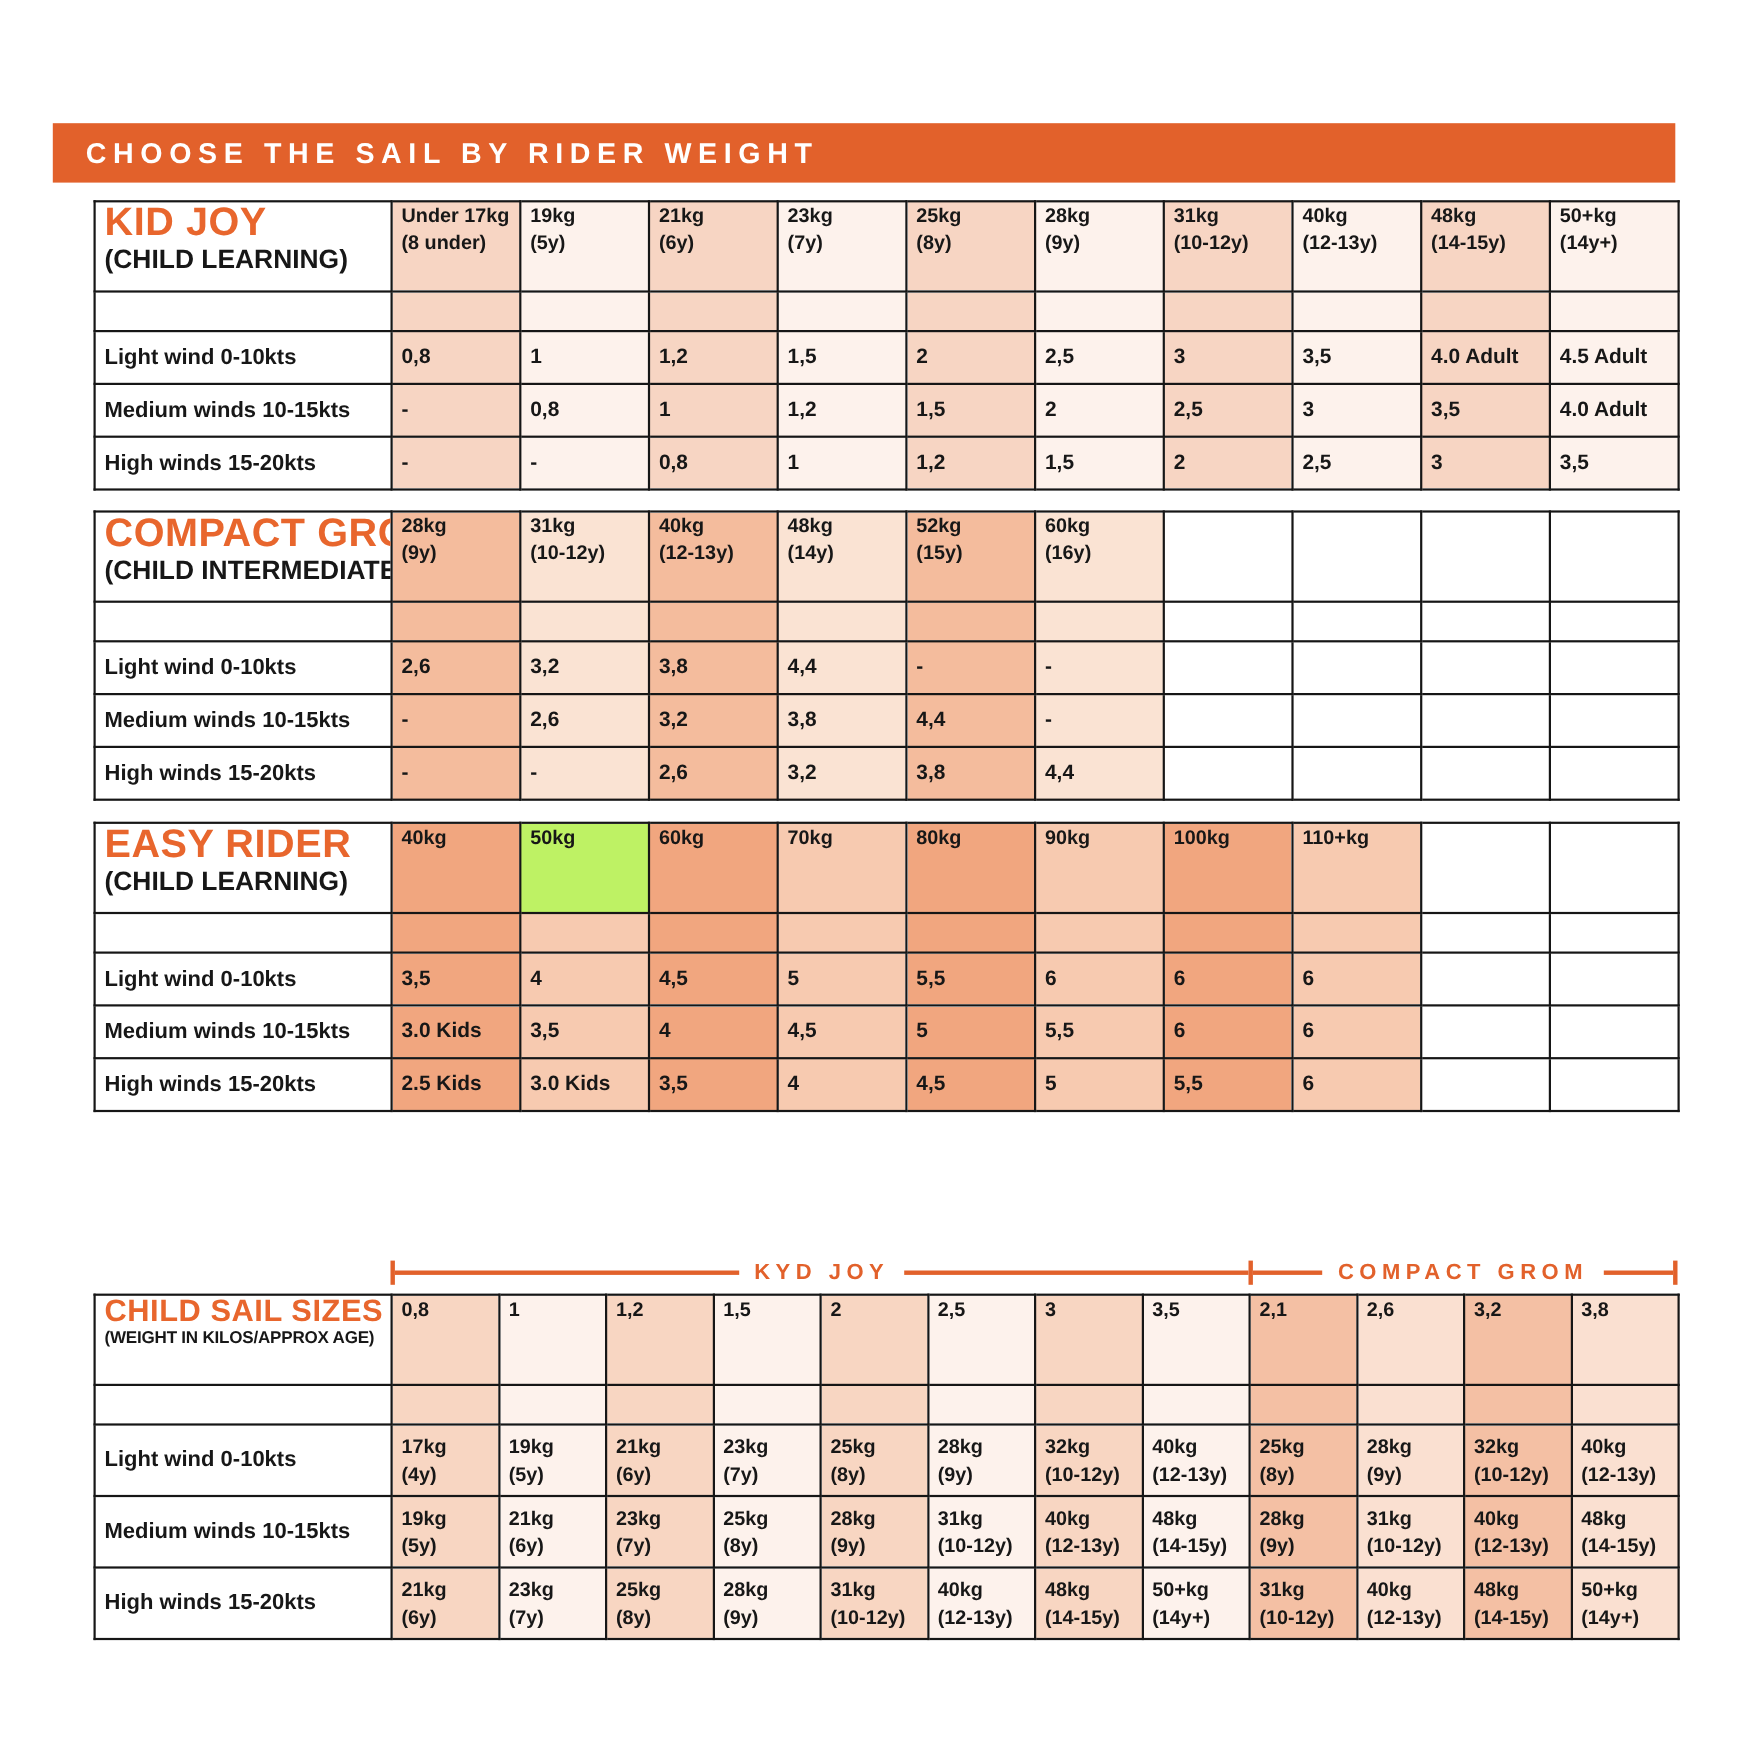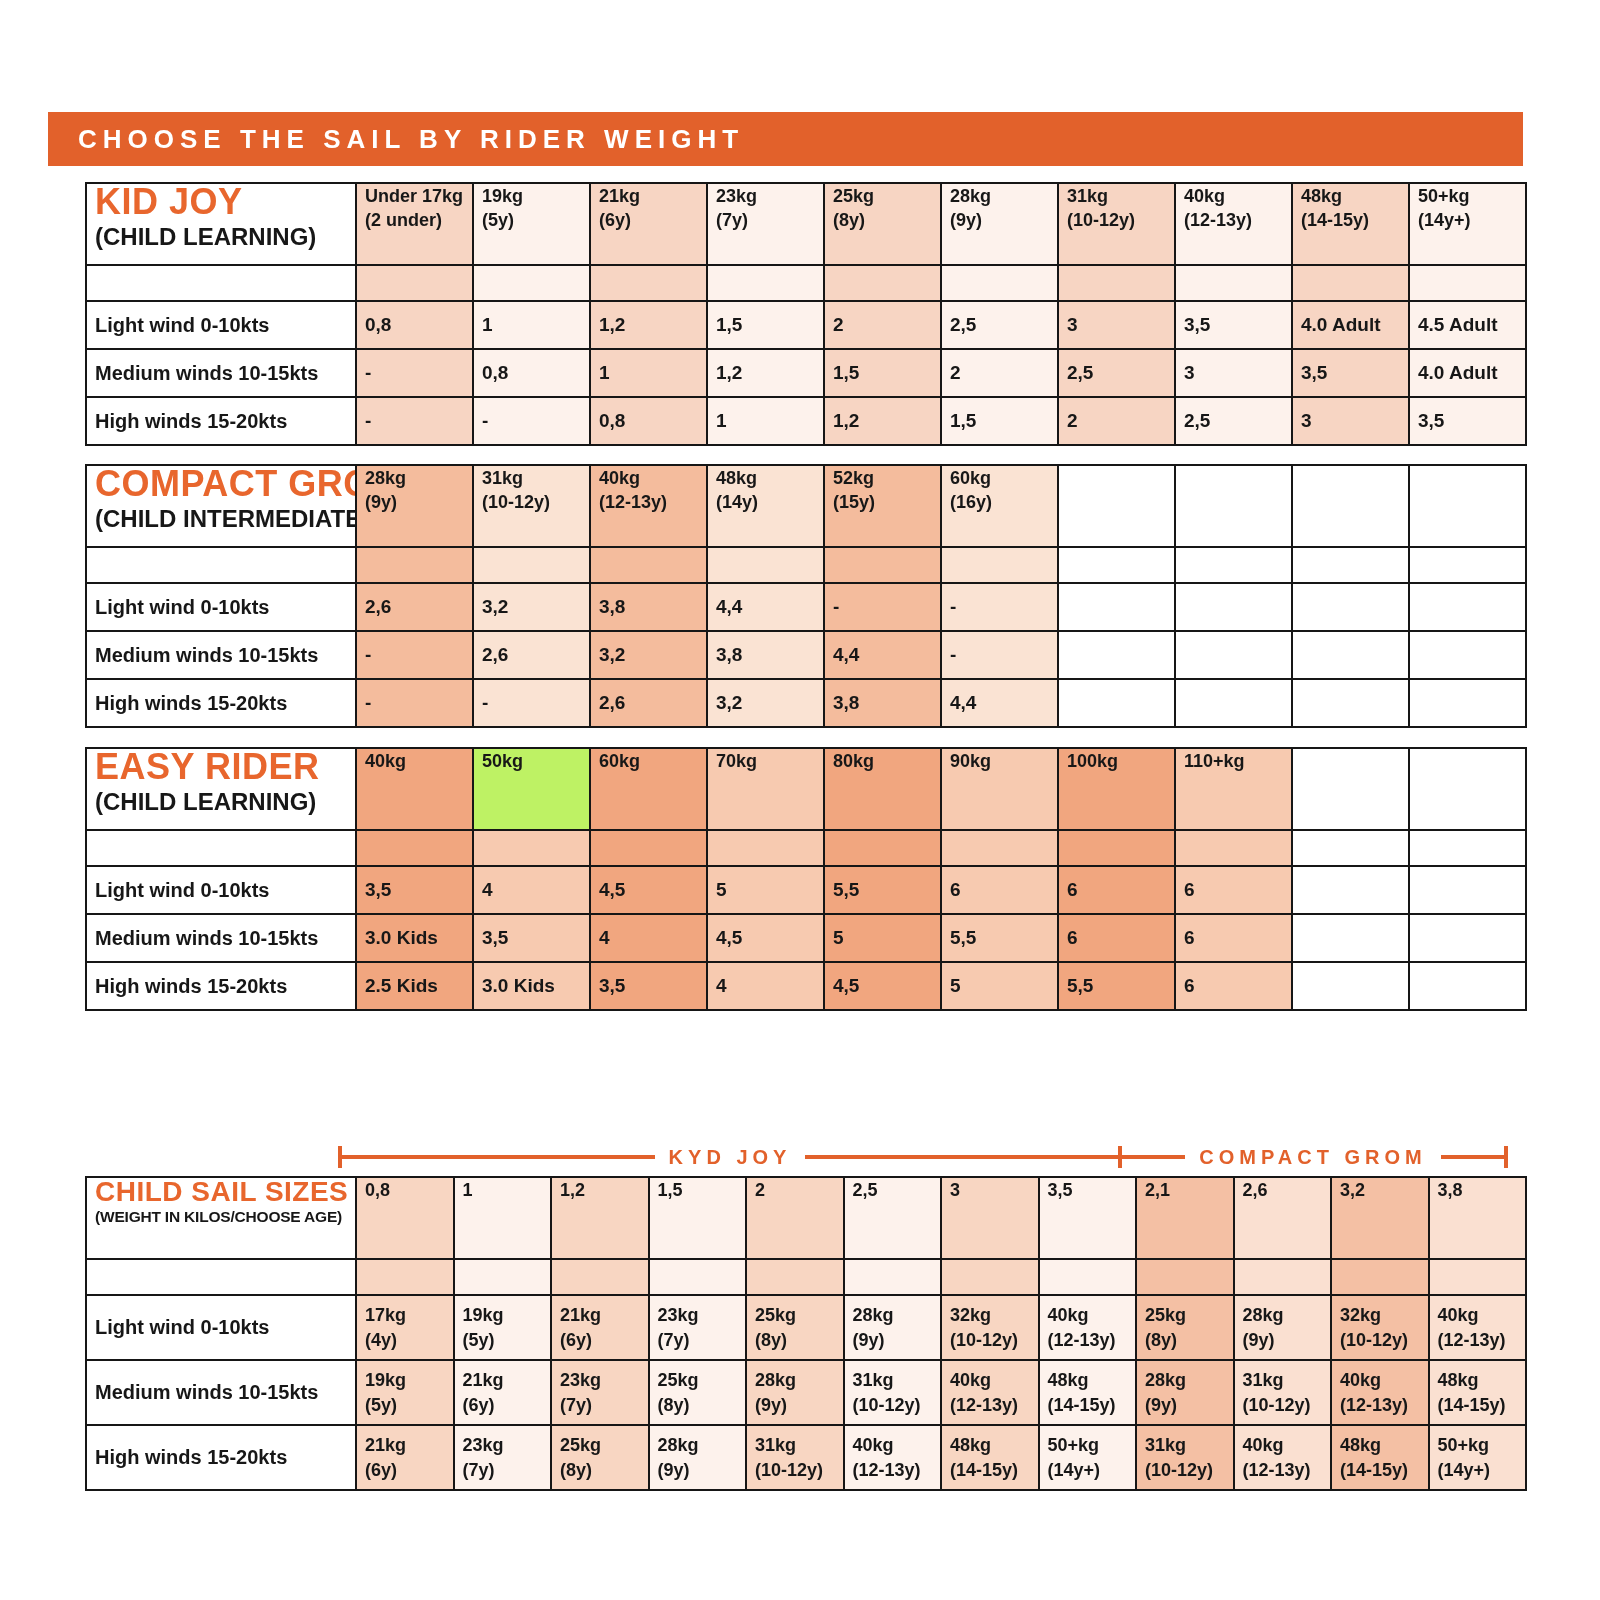--- a/index.html
+++ b/index.html
@@ -39,21 +39,21 @@
   .t-title{font-size:36px;line-height:1.02;color:#e8662d;letter-spacing:0.5px;white-space:nowrap;}
   .t-title.small{font-size:28px;}
   .t-sub{font-size:24px;line-height:1.3;white-space:nowrap;}
   .t-sub.small{font-size:15.5px;letter-spacing:-0.2px;}
   td.col-hdr{vertical-align:top;padding-top:8px;font-size:18px;line-height:1.35;white-space:nowrap;}
   td.row-label{vertical-align:middle;font-size:20px;background:#ffffff;padding-left:12px;white-space:nowrap;}
   td.val{vertical-align:middle;font-size:19px;white-space:nowrap;}
   td.val2{vertical-align:middle;font-size:18px;line-height:1.35;white-space:nowrap;}
   
   .brackets{
-    position:absolute;left:338px;top:1144px;width:1170px;height:26px;
+    position:absolute;left:355px;top:1144px;width:1170px;height:26px;
     display:flex;align-items:center;
   }
   .bracket{display:flex;align-items:center;height:26px;box-sizing:border-box;}
   #bracket-kyd-joy{width:780px;}
   #bracket-compact-grom{width:390px;}
   .bracket .tick{width:4px;height:22px;background:#e2612b;flex:0 0 auto;}
   .bracket .line{flex:1 1 auto;height:3.5px;background:#e2612b;}
   .bracket .lbl{
     flex:0 0 auto;padding:0 14px;color:#e2612b;font-weight:bold;
     font-size:20px;letter-spacing:5px;white-space:nowrap;
@@ -84,21 +84,21 @@
           <col style="width: 117px;">
         </colgroup>
         <tbody>
           <tr class="h-hdr">
             <td class="title-cell">
               <div class="t-title">KID JOY</div>
               <div class="t-sub">(CHILD LEARNING)</div>
             </td>
             <td class="col-hdr" style="background: rgb(247, 213, 195);">
               <div>Under 17kg</div>
-              <div>(2 under)</div>
+              <div>(8 under)</div>
             </td>
             <td class="col-hdr" style="background: rgb(253, 242, 236);">
               <div>19kg</div>
               <div>(5y)</div>
             </td>
             <td class="col-hdr" style="background: rgb(247, 213, 195);">
               <div>21kg</div>
               <div>(6y)</div>
             </td>
             <td class="col-hdr" style="background: rgb(253, 242, 236);">
@@ -425,21 +425,21 @@
           <col style="width: 97.5px;">
           <col style="width: 97.5px;">
           <col style="width: 97.5px;">
           <col style="width: 97.5px;">
           <col style="width: 97.5px;">
         </colgroup>
         <tbody>
           <tr class="h-hdr">
             <td class="title-cell">
               <div class="t-title small">CHILD SAIL SIZES</div>
-              <div class="t-sub small">(WEIGHT IN KILOS/CHOOSE AGE)</div>
+              <div class="t-sub small">(WEIGHT IN KILOS/APPROX AGE)</div>
             </td>
             <td class="col-hdr" style="background: rgb(248, 214, 194);">
               <div>0,8</div>
             </td>
             <td class="col-hdr" style="background: rgb(253, 242, 236);">
               <div>1</div>
             </td>
             <td class="col-hdr" style="background: rgb(248, 214, 194);">
               <div>1,2</div>
             </td>

